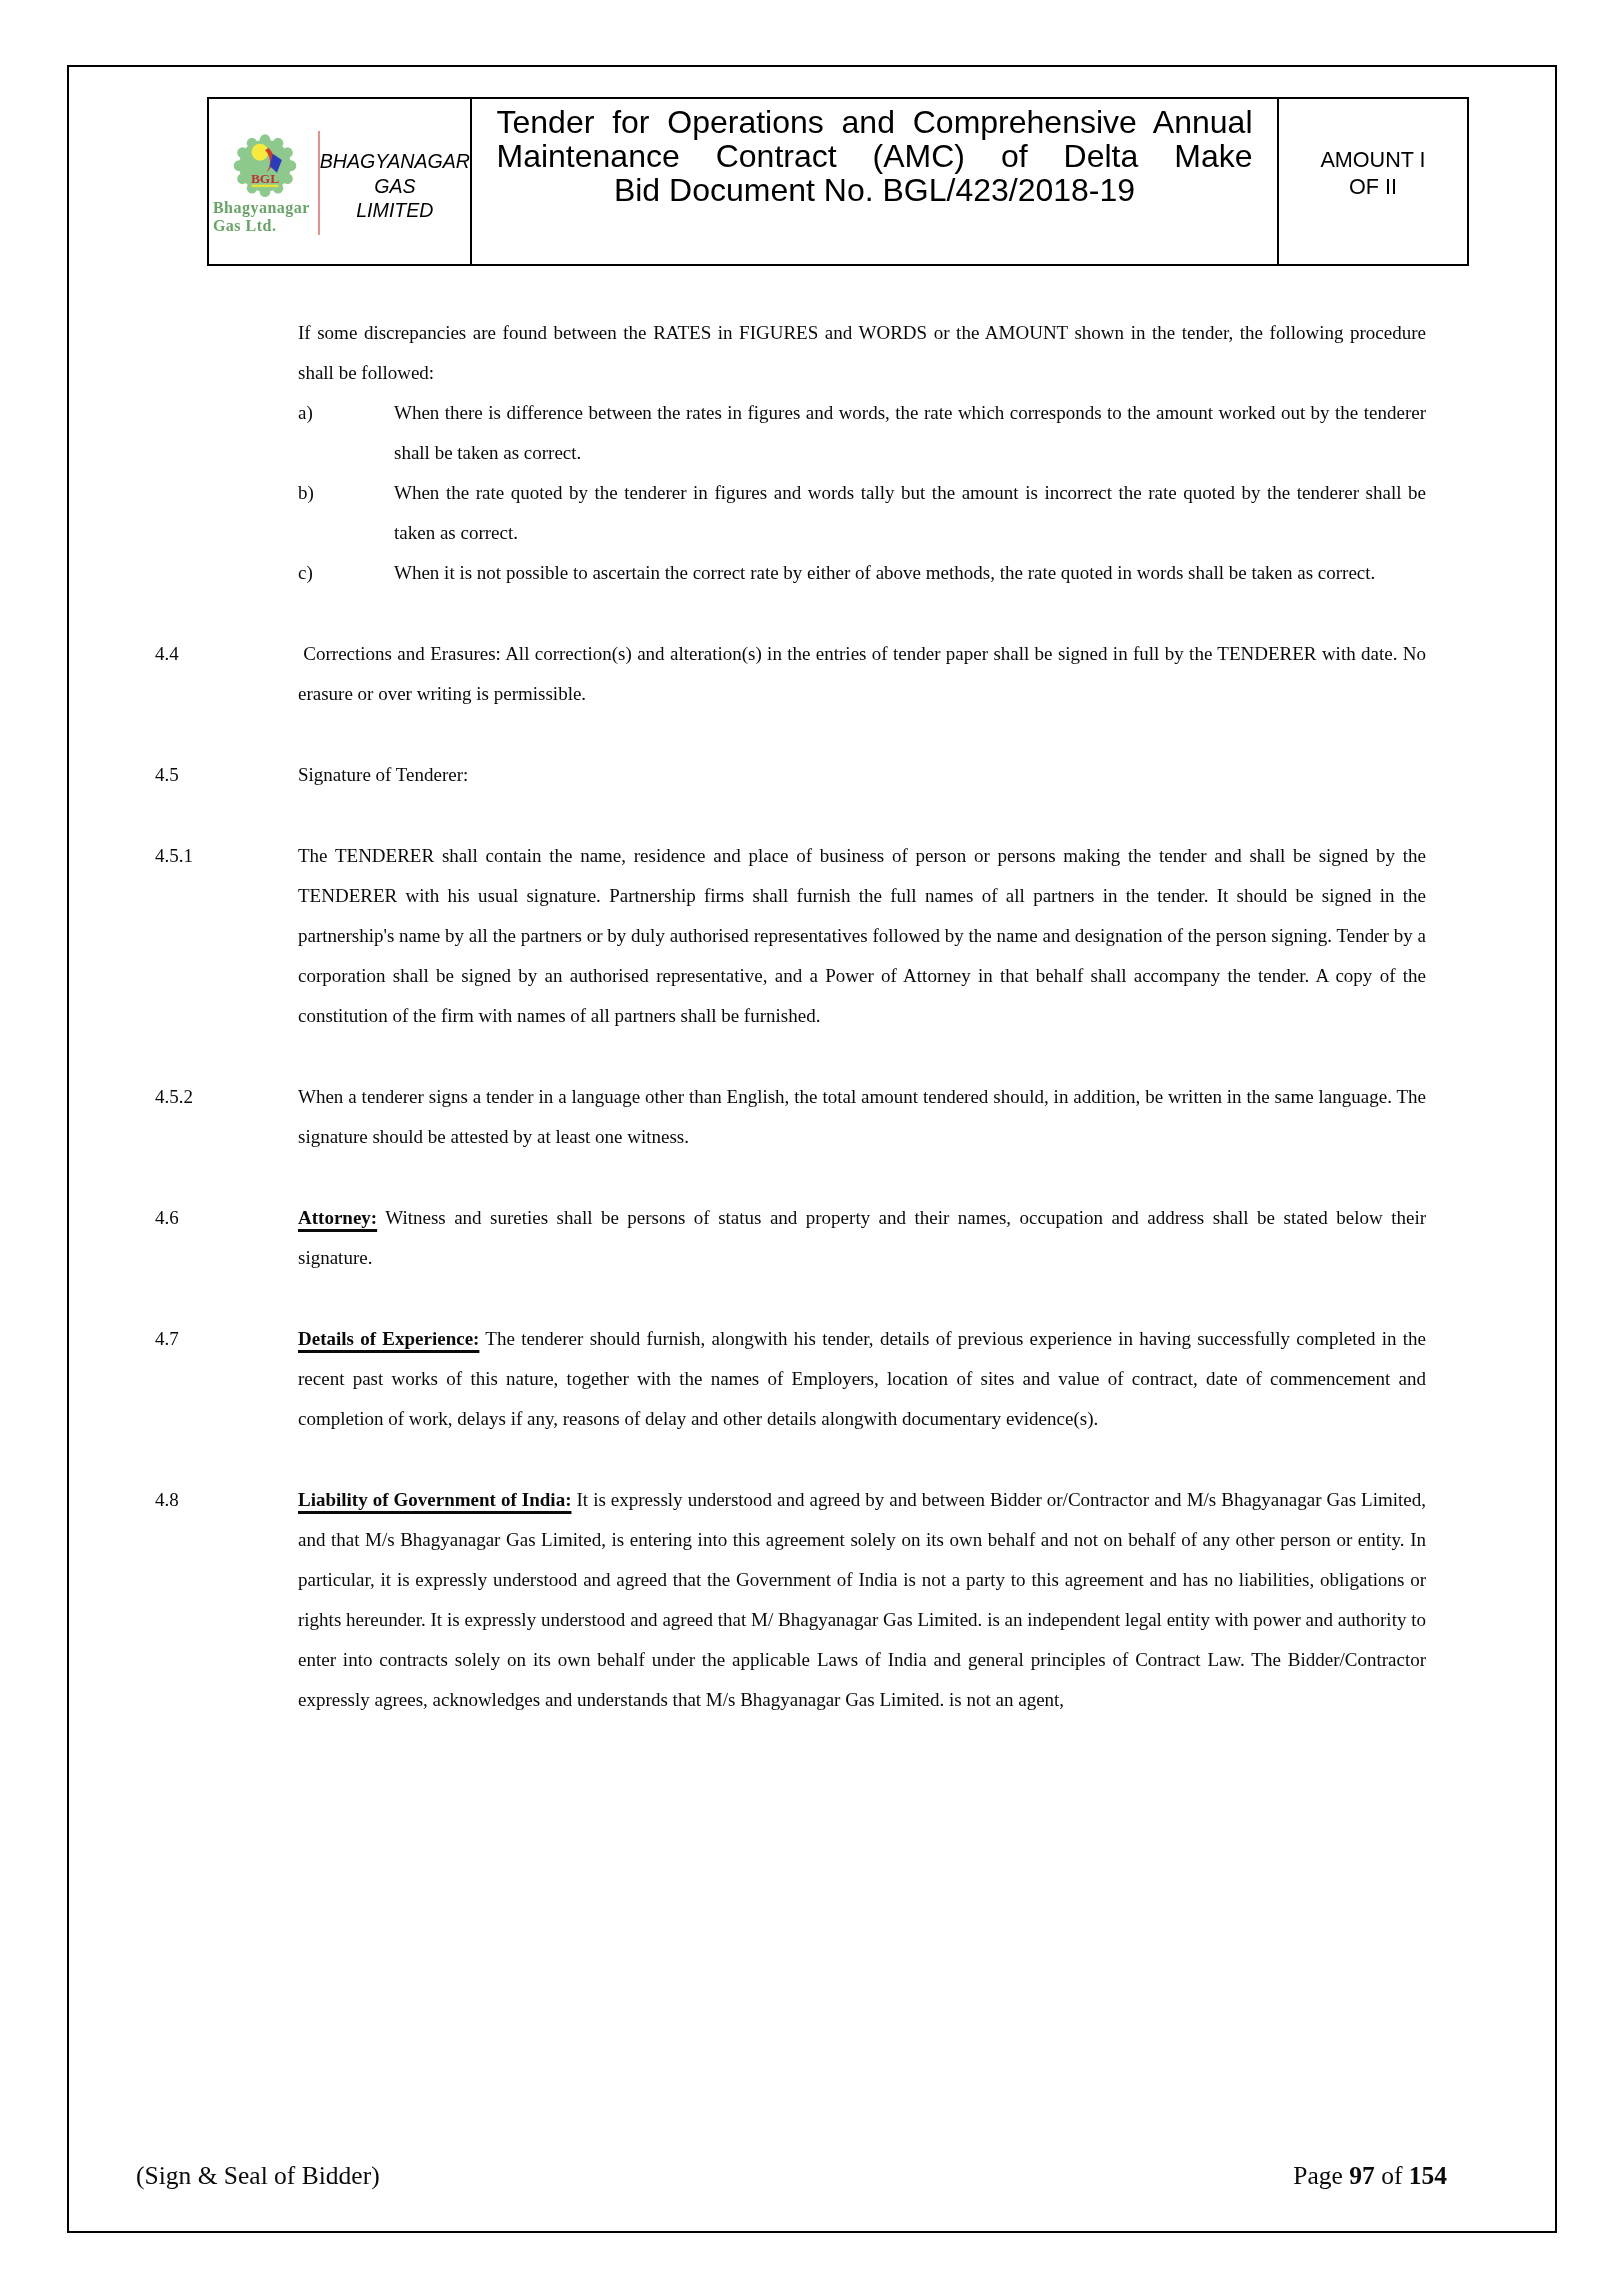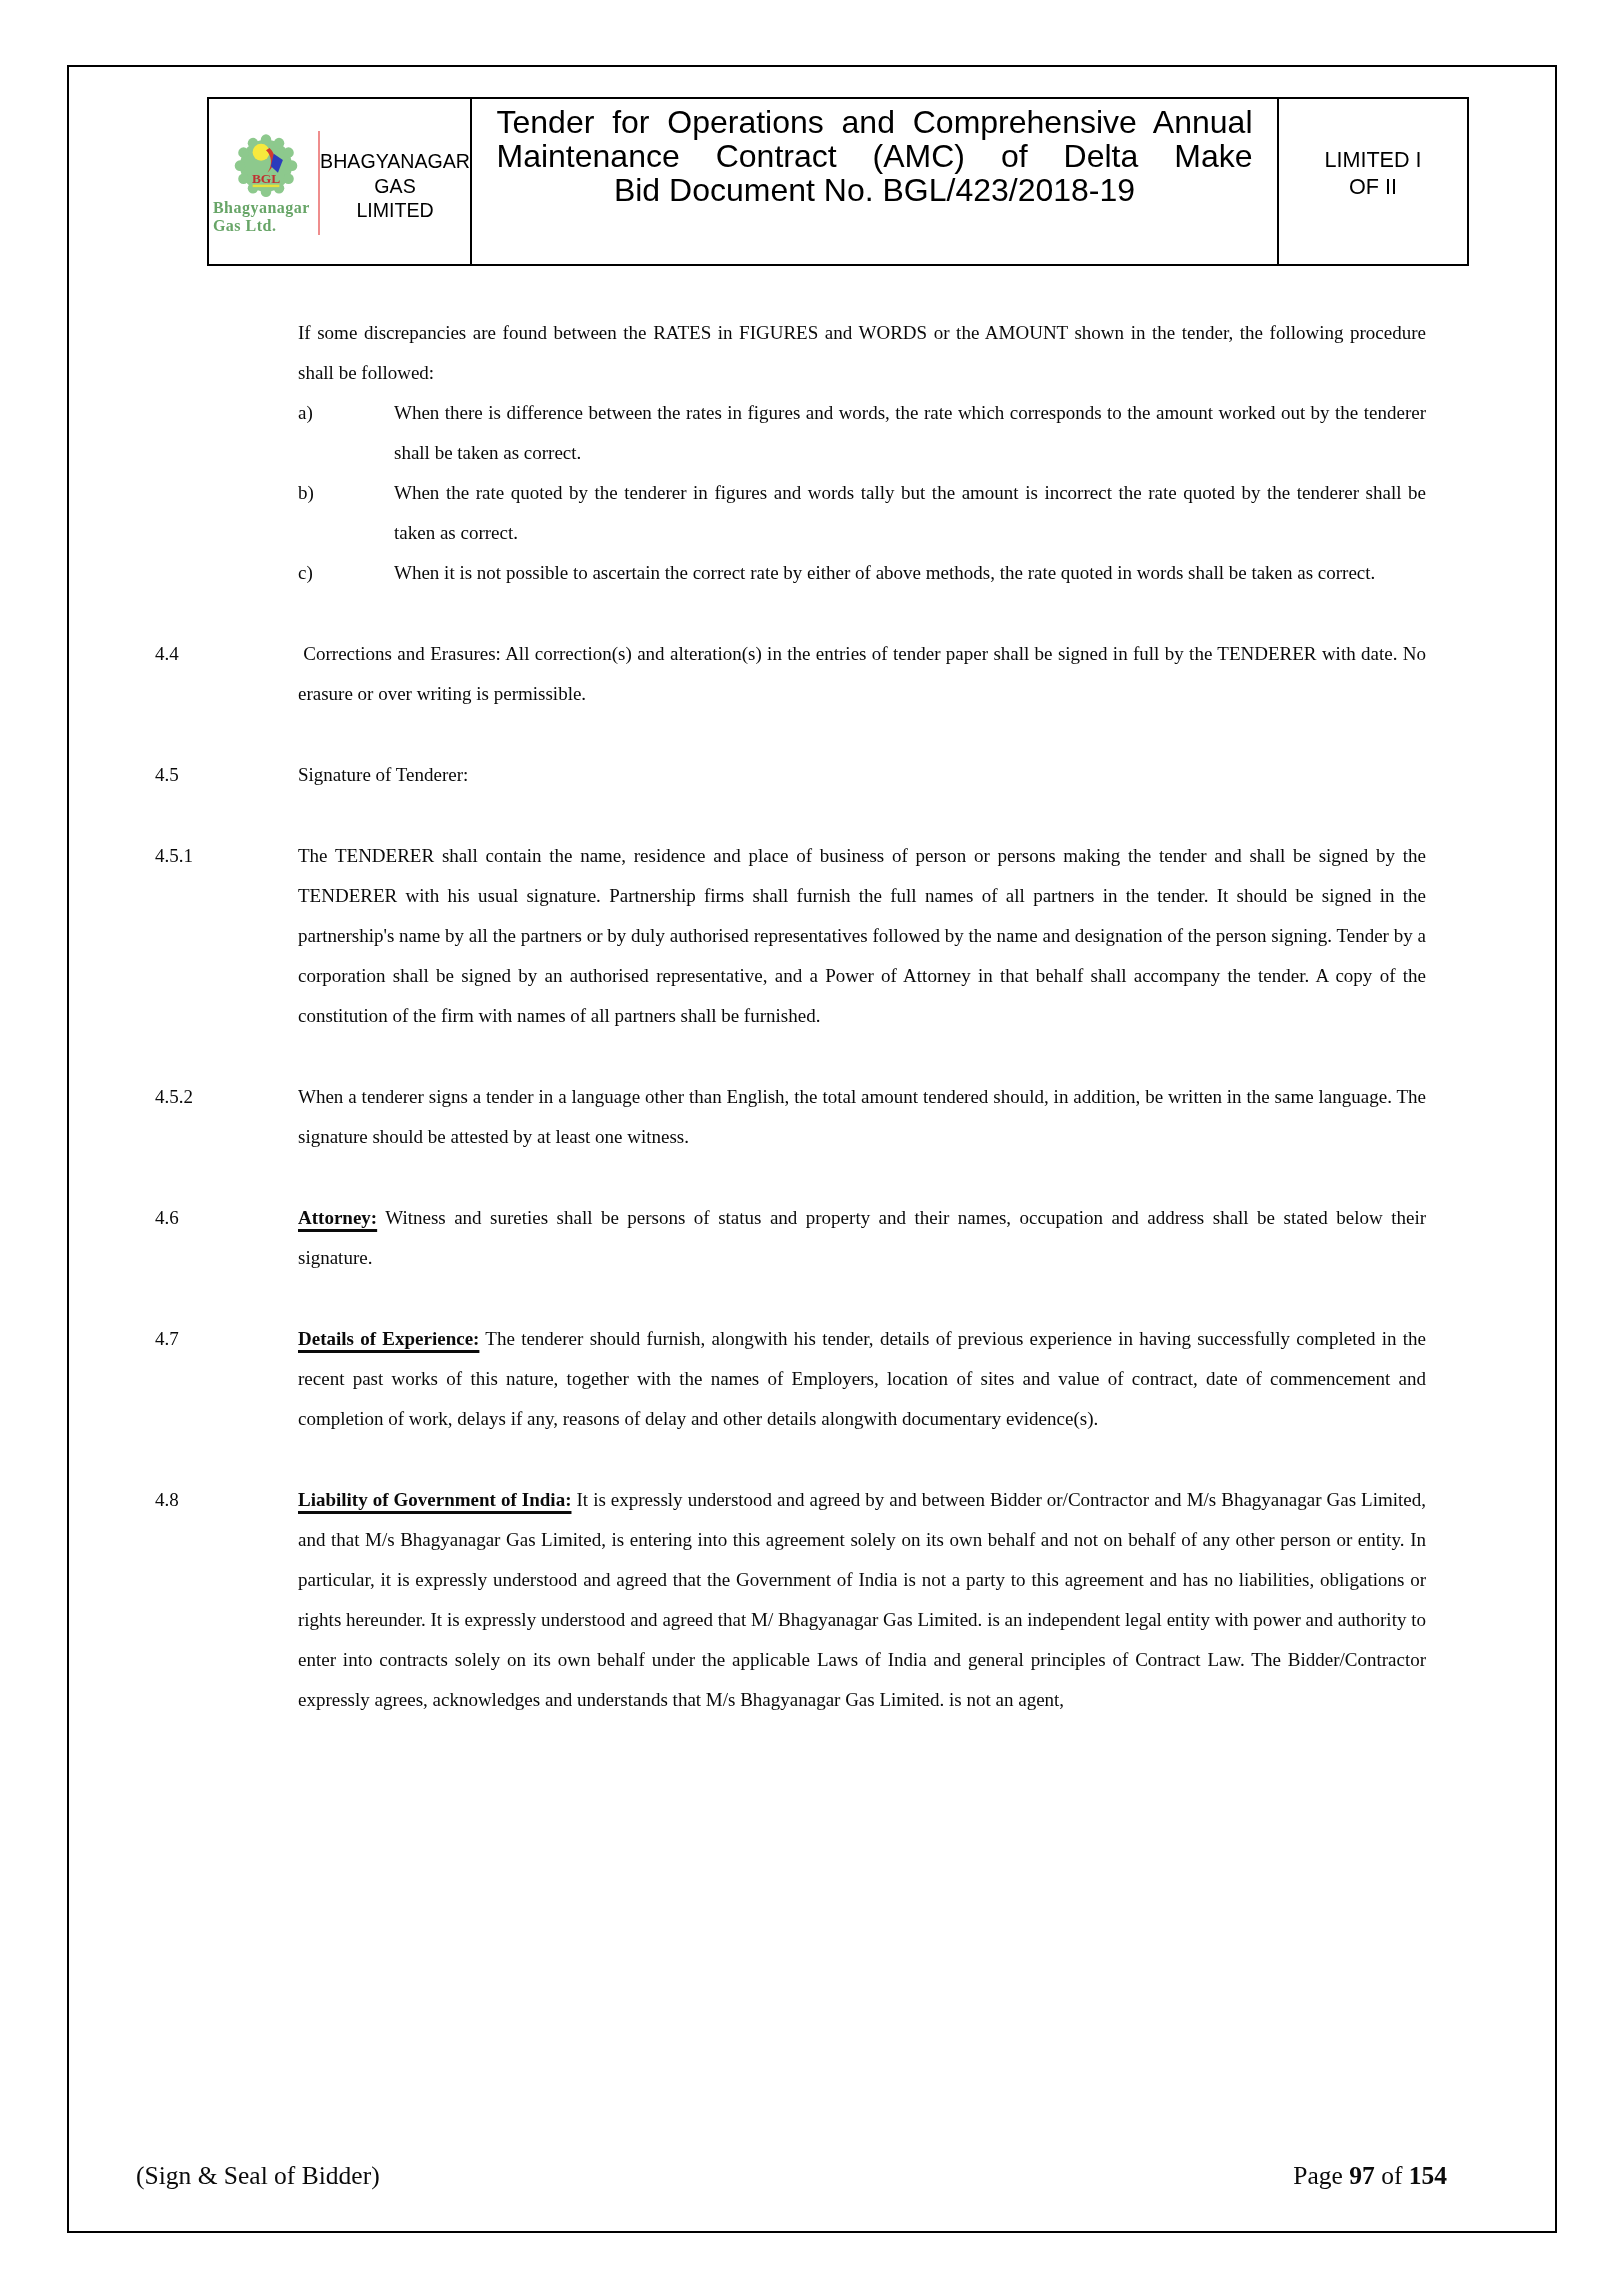--- a/index.html
+++ b/index.html
@@ -47,20 +47,21 @@
     color:#67a567;
     margin-top:-2px;
     letter-spacing:0.5px;
   }
   .company-name{
     margin-top:6.9px;
     text-align:center;
     font-size:19.6px;
     line-height:24.5px;
     color:#000;
+    font-style:italic;
   }
   .title-cell{
     width:807px;box-sizing:border-box;
     border-right:2px solid #000;
     padding:5.9px 24.5px 0 24.5px;
     font-size:32px;line-height:34px;
     color:#000;
   }
   .title-line{text-align:justify;text-align-last:justify;}
   .title-line.center{text-align:center;text-align-last:center;}
@@ -147,21 +148,21 @@
         </div>
       </div>
 
       <div class="title-cell">
         <div class="title-line">Tender for Operations and Comprehensive Annual</div>
         <div class="title-line">Maintenance Contract (AMC) of Delta Make</div>
         <div class="title-line center">Bid Document No. BGL/423/2018-19</div>
       </div>
 
       <div class="volume-cell">
-        <div>LIMITED I</div>
+        <div>AMOUNT I</div>
         <div>OF II</div>
       </div>
     </div>
 
     <div class="content">
 
       <p class="intro">If some discrepancies are found between the RATES in FIGURES and WORDS or the AMOUNT shown in the tender, the following procedure shall be followed:</p>
 
       <div class="sublist">
         <div class="li">

